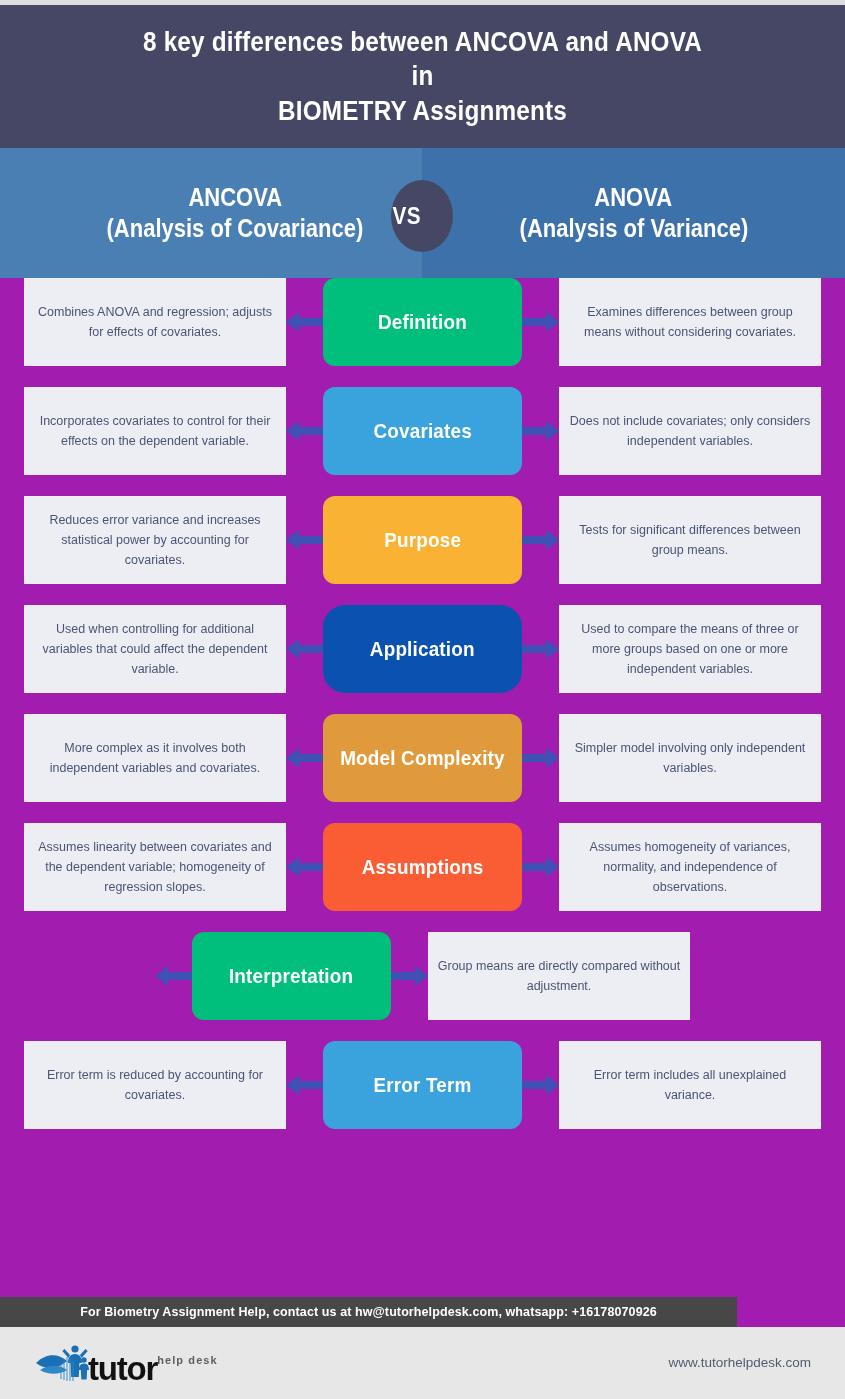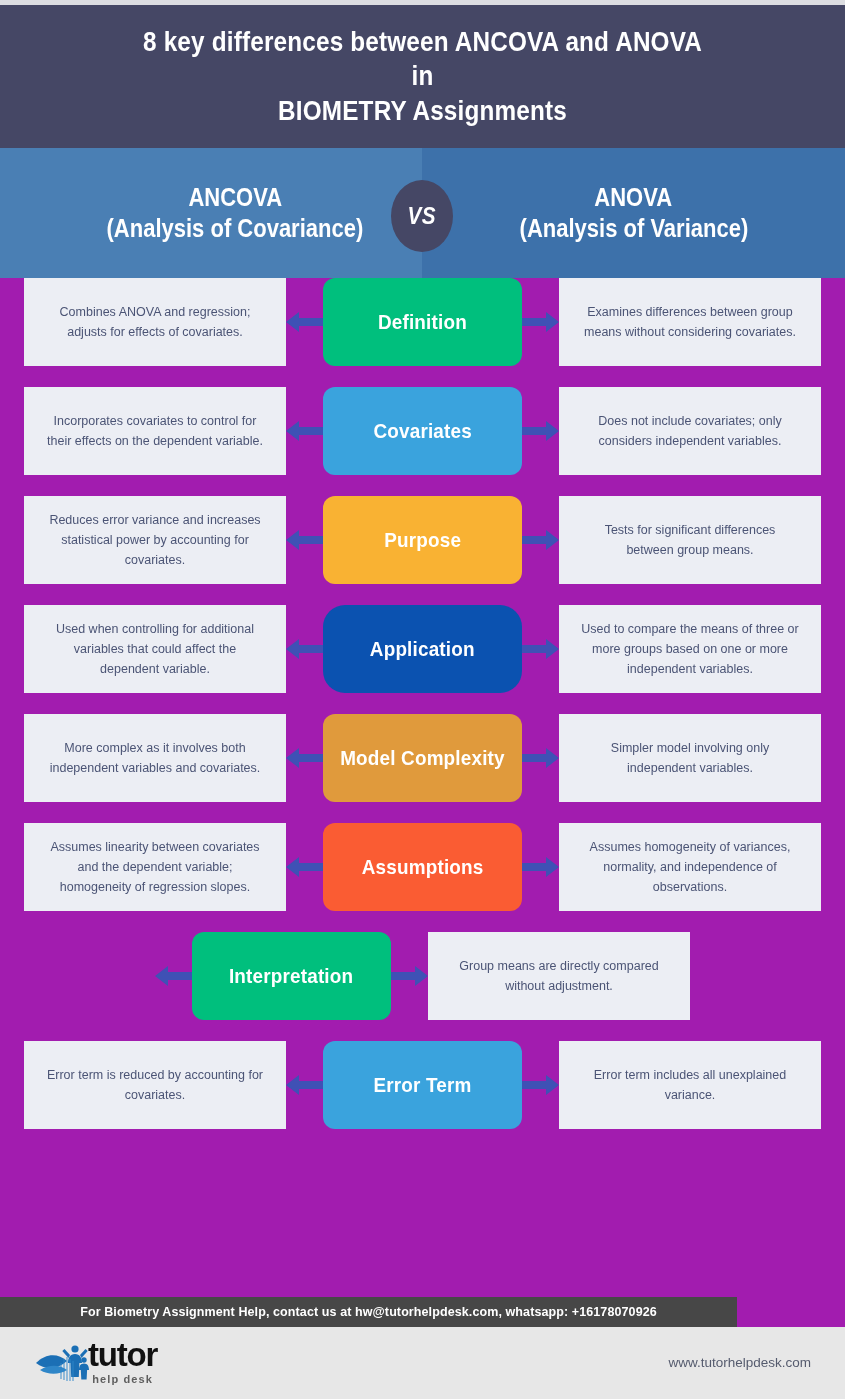--- a/index.html
+++ b/index.html
@@ -88,23 +88,22 @@
     white-space: nowrap;
   }
   .vs-badge {
     position: absolute;
     left: 391px; top: 180px;
     width: 62px; height: 72px;
     background: #454765;
     border-radius: 50%;
     display: flex;
     align-items: center;
-    justify-content: center;
+    justify-content: flex-start;
     z-index: 4;
-    font-style: italic;
   }
   .vs-badge span {
     color: #ffffff;
     font-family: "Liberation Sans Narrow", "Liberation Sans", sans-serif;
     font-size: 23px;
     font-weight: bold;
     transform: scaleX(0.9);
     letter-spacing: 0.5px;
   }
 
@@ -124,21 +123,21 @@
   }
   .side {
     position: relative;
     width: 262px;
     min-height: 88px;
     background: #eceef4;
     display: flex;
     align-items: center;
     justify-content: center;
     box-sizing: border-box;
-    padding: 10px 22px;
+    padding: 10px 8px;
   }
   .side-left  { margin-right: 0; }
   .side-right { margin-left: 0; }
   .side p {
     margin: 0;
     color: #4b5475;
     font-size: 12.5px;
     line-height: 1.62;
     text-align: center;
   }
@@ -209,24 +208,23 @@
   }
   .logo-wrap {
     position: absolute;
     left: 34px; top: 10px;
     display: flex;
     align-items: flex-end;
   }
   .logo-mark { width: 58px; height: 50px; display: block; }
   .logo-text-wrap {
     display: flex;
-    flex-direction: column;
+    flex-direction: row;
     margin-left: -4px;
     padding-bottom: 2px;
-    align-items: center;
   }
   .logo-word {
     font-family: "Liberation Sans", sans-serif;
     font-size: 33px;
     font-weight: bold;
     color: #111111;
     line-height: 1;
     letter-spacing: -1.2px;
   }
   .logo-sub {

